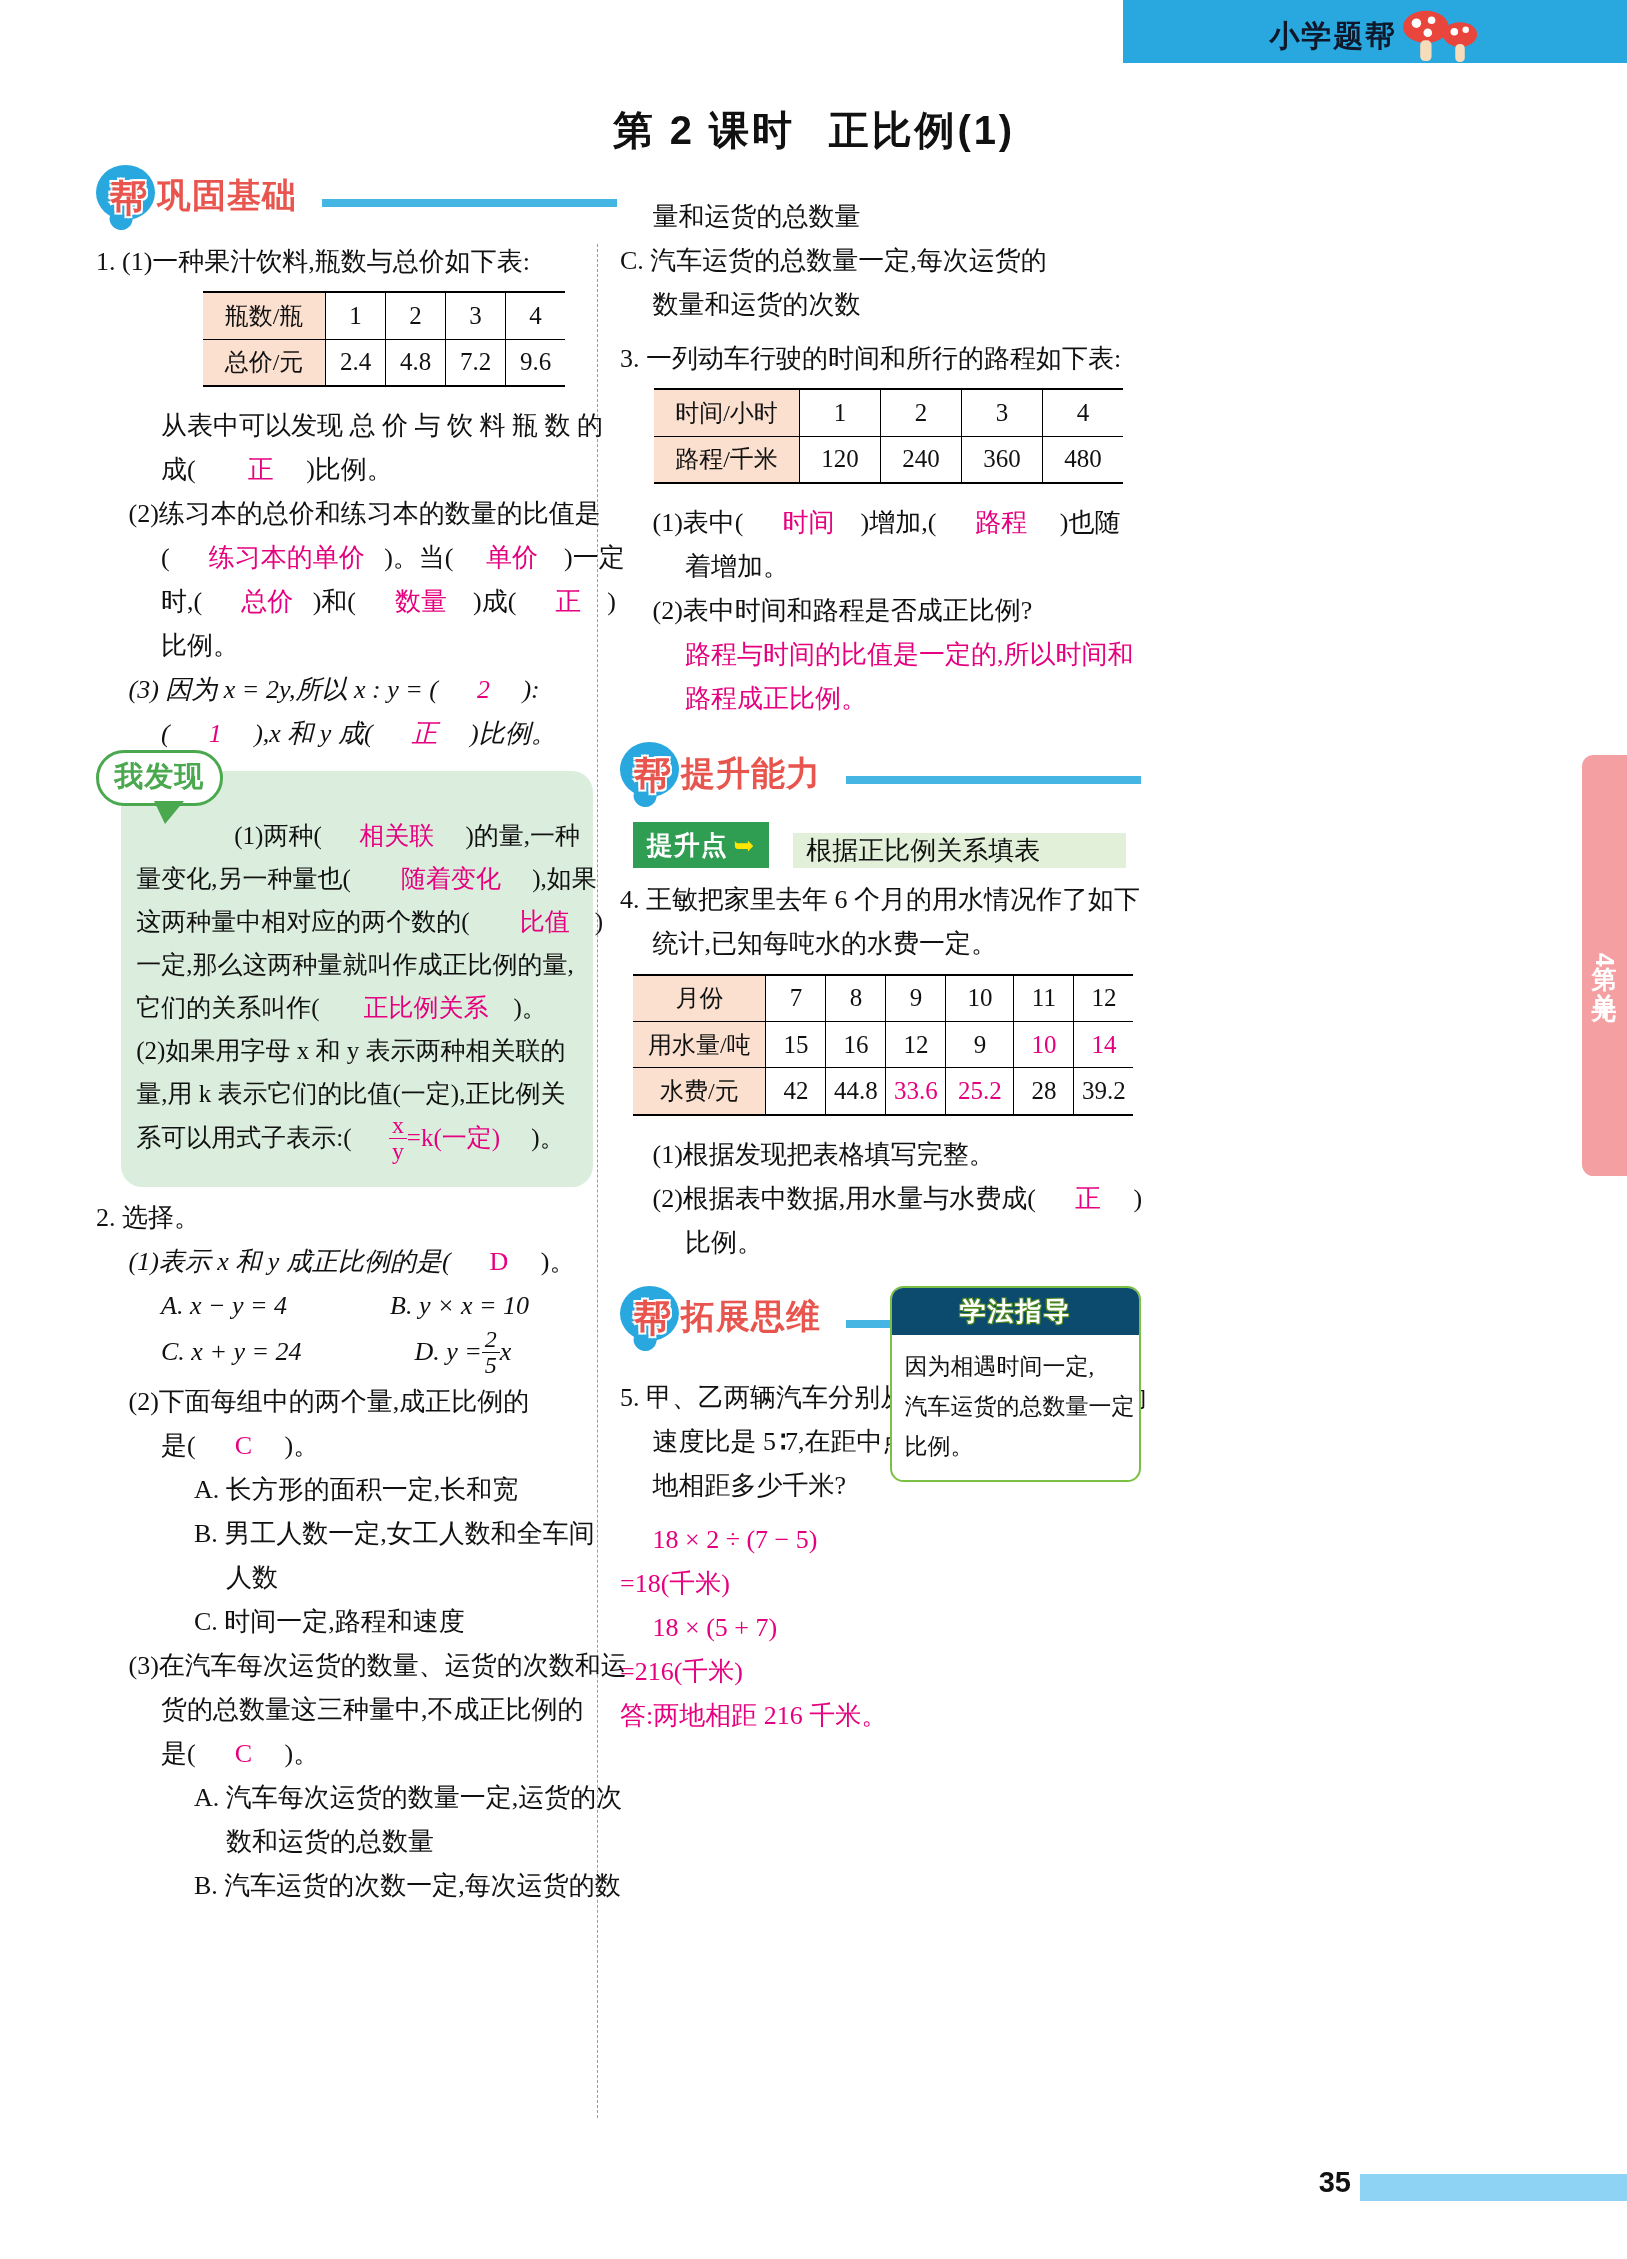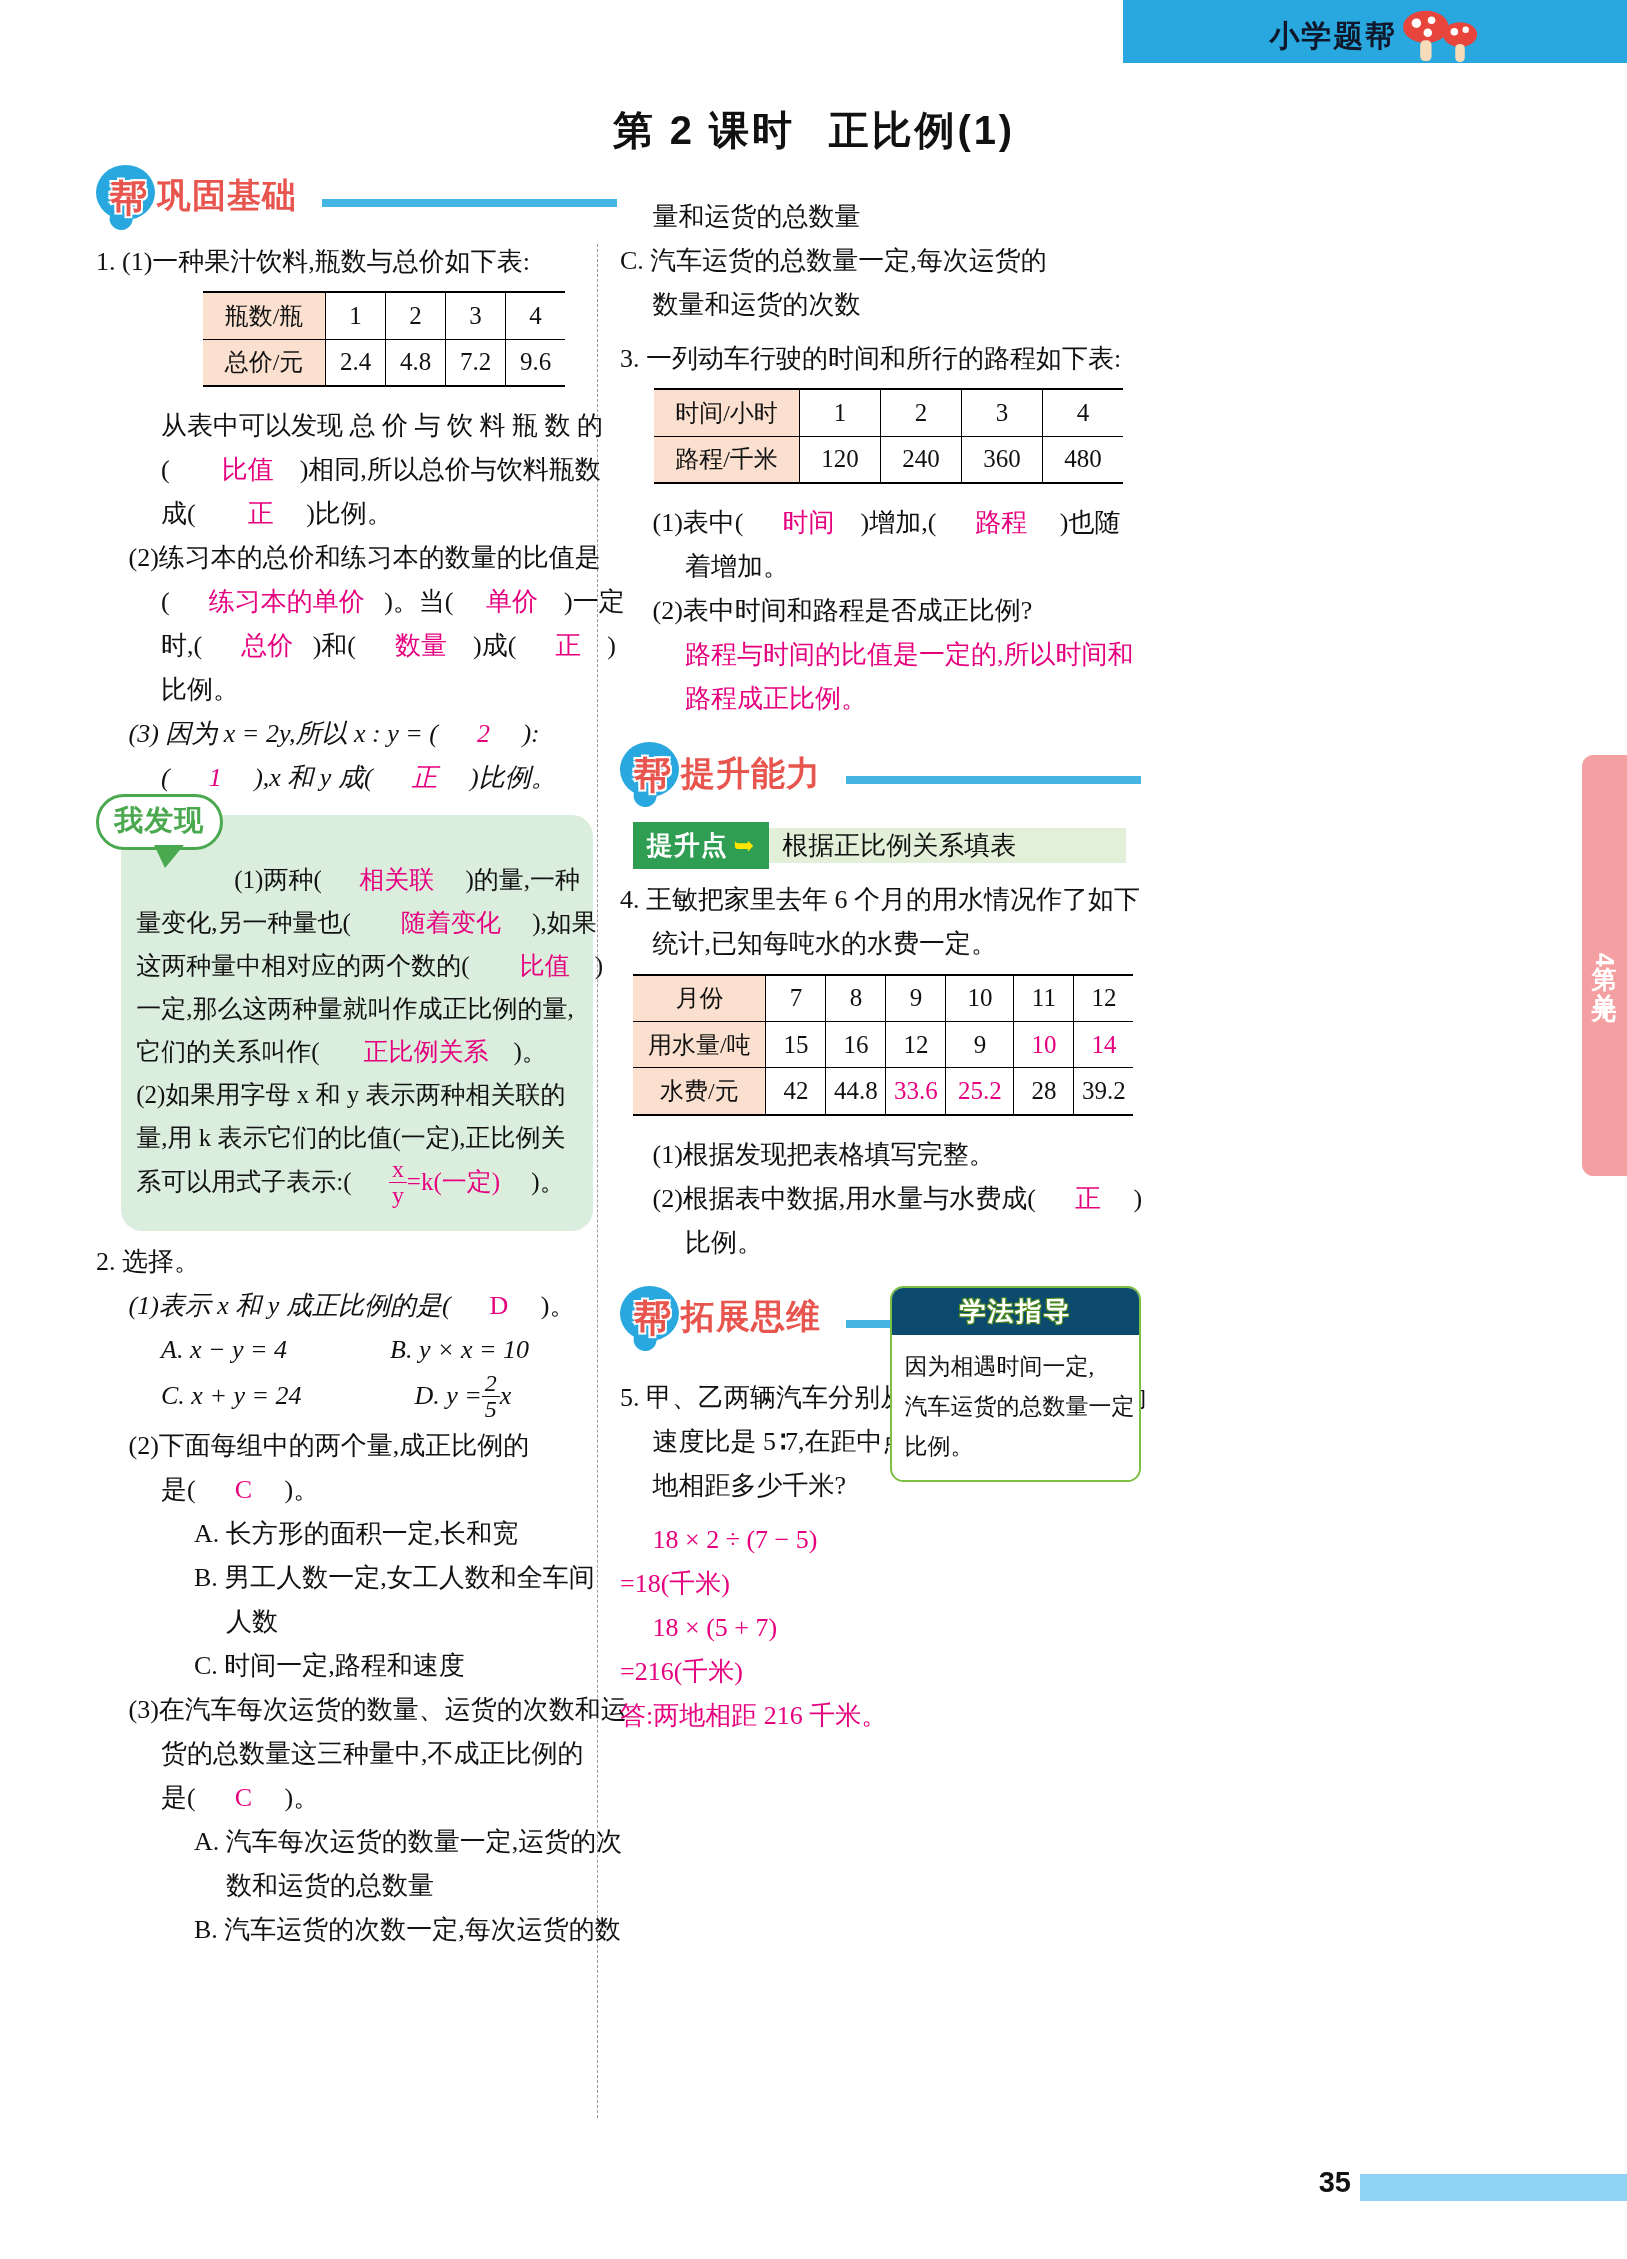--- a/index.html
+++ b/index.html
@@ -118,21 +118,21 @@
     width:0;height:0;border-left:11.5px solid transparent;
     border-right:19px solid transparent;border-top:23px solid #4aa84f;
   }
   .frac{display:inline-block;text-align:center;vertical-align:middle;
         line-height:1.05;font-size:24px;position:relative;top:-1.9px;}
   .frac .nu{display:block;border-bottom:1.7px solid #e5007f;padding:0 2.9px;}
   .frac .de{display:block;padding:0 2.9px;}
 
   
   .chip-row{
-    display:flex;align-items:center;margin:15.3px 0 5.7px 13.4px;width:493px;height:46px;
+    display:flex;align-items:flex-end;margin:15.3px 0 5.7px 13.4px;width:493px;height:46px;gap:24px;
   }
   .chip{
     background:#2f9e52;color:#fff;font-size:26px;font-weight:bold;
     padding:5.7px 13.4px 5.7px 13.4px;display:flex;align-items:center;letter-spacing:1px;
     font-family:"Liberation Sans","DejaVu Sans",sans-serif;
   }
   .chip-arrow{color:#ffe600;font-size:25px;margin-left:5.7px;}
   .chip-body{
     background:#e2f0d9;color:#111;font-size:26px;display:flex;align-items:center;
     padding:0 13.4px;flex:1;
@@ -226,21 +226,20 @@
           <td>4.8</td>
           <td>7.2</td>
           <td>9.6</td>
         </tr>
       </tbody>
         </table>
     </div>
 
     <div class="q">
       <span class="ln ind2">从表中可以发现 总 价 与 饮 料 瓶 数 的</span>
-      <span class="ln ind2"><span>(        </span><span class="ans">比值</span><span>    )相同,所以总价与饮料瓶数</span></span>
       <span class="ln ind2"><span>成(        </span><span class="ans">正</span><span>     )比例。</span></span>
 
       <span class="ln ind1">(2)练习本的总价和练习本的数量的比值是</span>
       <span class="ln ind2"><span>(      </span><span class="ans">练习本的单价</span><span>   )。当(     </span><span class="ans">单价</span><span>    )一定</span></span>
       <span class="ln ind2"><span>时,(      </span><span class="ans">总价</span><span>   )和(      </span><span class="ans">数量</span><span>    )成(      </span><span class="ans">正</span><span>    )</span></span>
       <span class="ln ind2">比例。</span>
 
       <span class="ln ind1 it"><span>(3) 因为 x = 2y,所以 x : y = (      </span><span class="ans">2</span><span>     ):</span></span>
       <span class="ln ind2 it"><span>(      </span><span class="ans">1</span><span>     ),x 和 y 成(      </span><span class="ans">正</span><span>     )比例。</span></span>
     </div>

